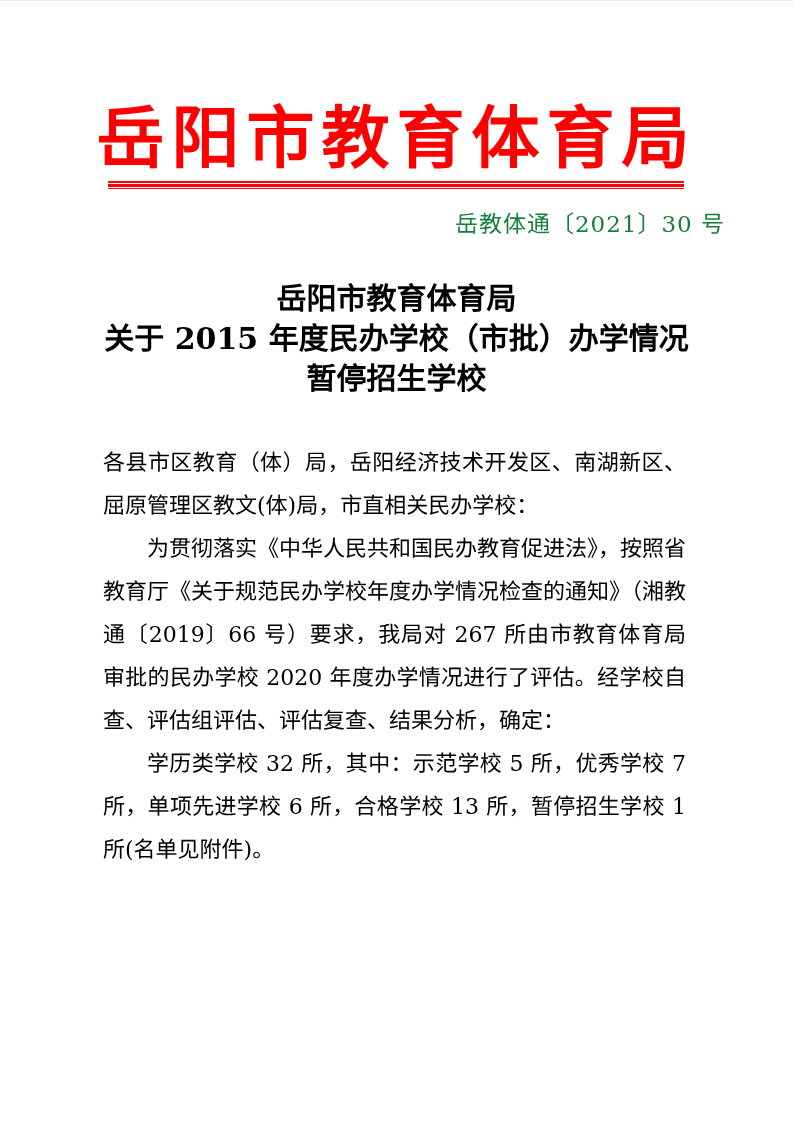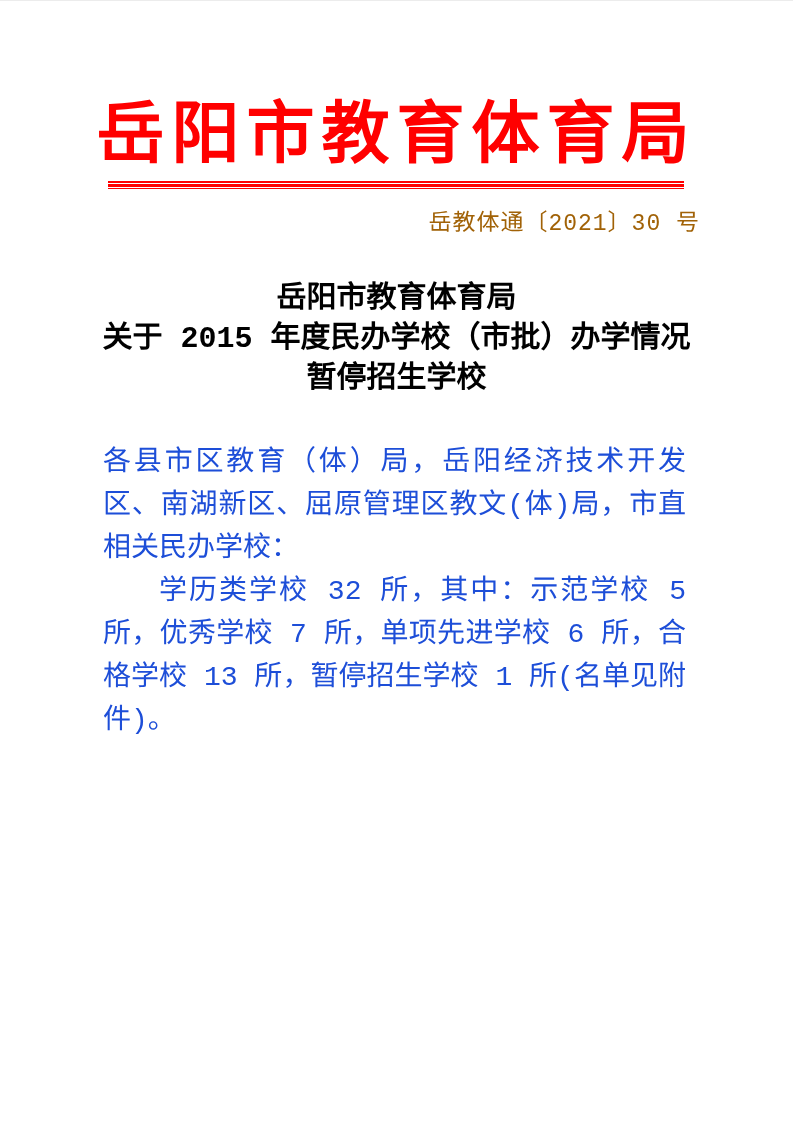--- a/index.html
+++ b/index.html
@@ -7,21 +7,20 @@
   body { font-family: "DejaVu Serif", "Liberation Serif", serif; }
 
   .page {
     position: relative;
     width: 793px;
     height: 1122px;
     margin: 0 auto;
     background: #ffffff;
     border-top: 1px solid #ececec;
     overflow: hidden;
-    font-family: Liberation Mono, monospace;
   }
 
   
   .letterhead {
     position: absolute;
     top: 95px;
     left: 0;
     width: 100%;
     text-align: center;
     color: #ff0000;
@@ -46,24 +45,24 @@
       #ff0000 3px, #ff0000 6px,
       #ffffff 6px, #ffffff 7px,
       #ff0000 7px, #ff0000 8px
     );
   }
 
   
   .doc-number {
     position: absolute;
     top: 208px;
-    right: 93px;
+    right: 68px;
     font-size: 23px;
     line-height: 30px;
-    color: #a16207;
+    color: #15803d;
     letter-spacing: 1px;
   }
 
   
   .doc-title {
     position: absolute;
     top: 278px;
     left: 0;
     width: 100%;
     text-align: center;
@@ -73,23 +72,23 @@
     color: #000000;
   }
   .doc-title .title-line { display: block; }
 
   
   .doc-body {
     position: absolute;
     top: 440px;
     left: 103px;
     width: 583px;
-    font-size: 28px;
+    font-size: 22px;
     line-height: 43px;
-    color: #1d4ed8;
+    color: #000000;
     text-align: justify;
   }
   .doc-body p { text-indent: 2em; }
   .doc-body p.no-indent { text-indent: 0; }
 </style>
 </head>
 <body>
 
 <div class="page">
 
@@ -100,16 +99,17 @@
   <div class="doc-number">岳教体通〔2021〕30 号</div>
 
   <h1 class="doc-title">
     <span class="title-line">岳阳市教育体育局</span>
     <span class="title-line">关于 2015 年度民办学校（市批）办学情况</span>
     <span class="title-line">暂停招生学校</span>
   </h1>
 
   <div class="doc-body">
     <p class="no-indent">各县市区教育（体）局，岳阳经济技术开发区、南湖新区、屈原管理区教文(体)局，市直相关民办学校：</p>
+    <p>为贯彻落实《中华人民共和国民办教育促进法》，按照省教育厅《关于规范民办学校年度办学情况检查的通知》（湘教通〔2019〕66 号）要求，我局对 267 所由市教育体育局审批的民办学校 2020 年度办学情况进行了评估。经学校自查、评估组评估、评估复查、结果分析，确定：</p>
     <p>学历类学校 32 所，其中：示范学校 5 所，优秀学校 7 所，单项先进学校 6 所，合格学校 13 所，暂停招生学校 1 所(名单见附件)。</p>
   </div>
 
 </div>
 
 </body></html>

